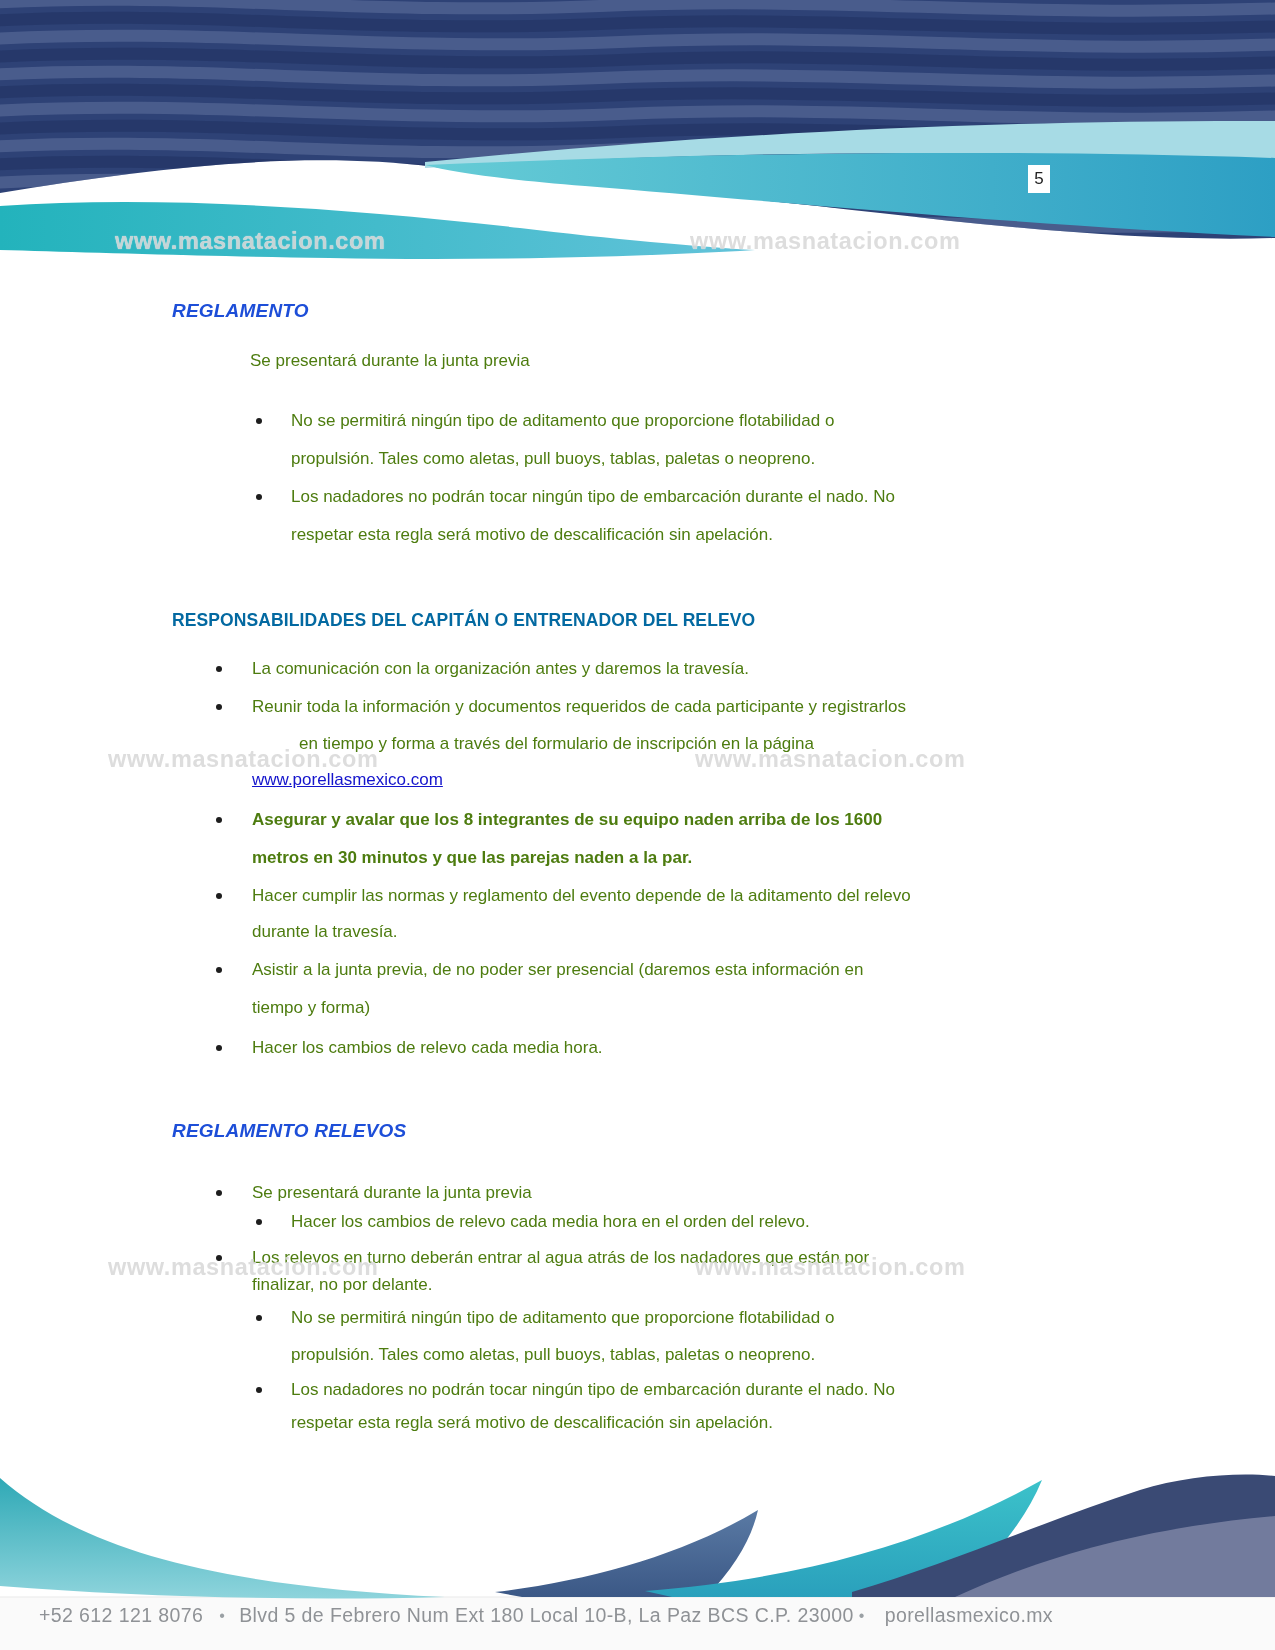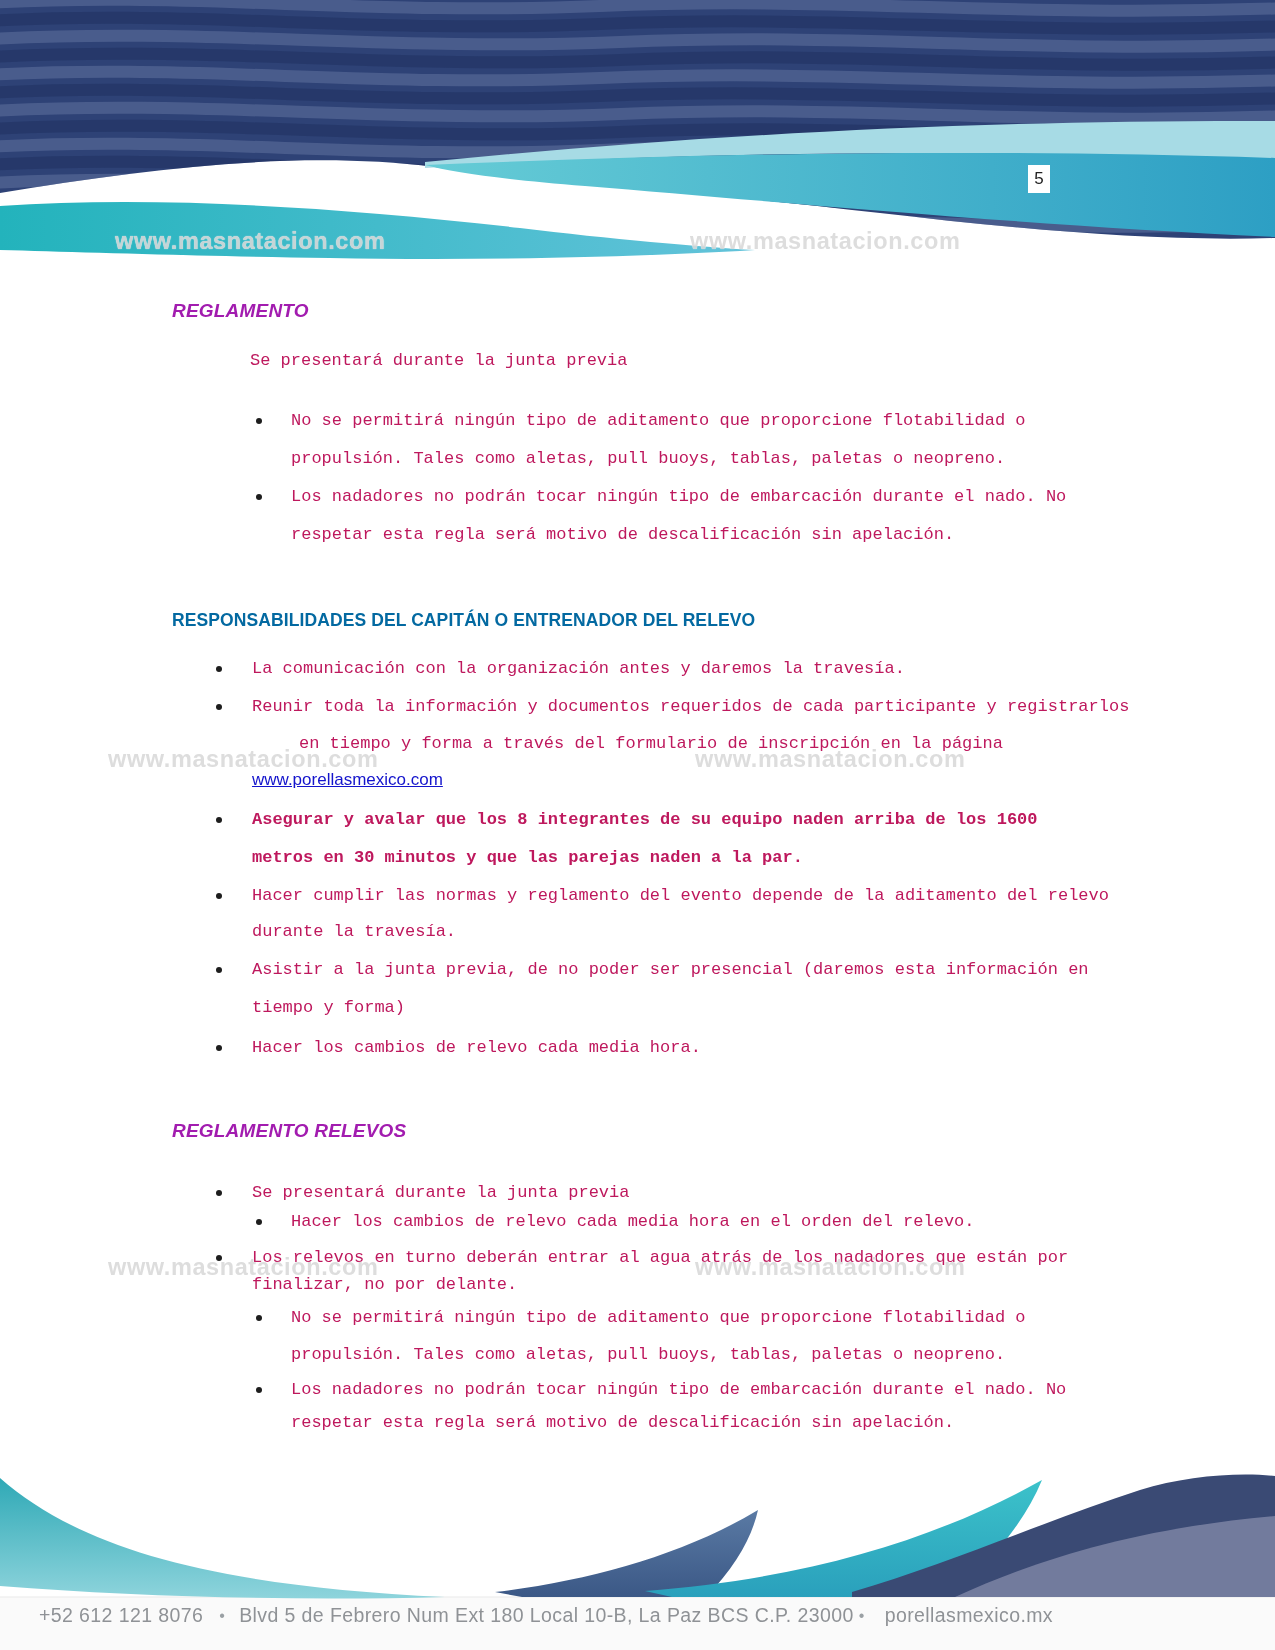--- a/index.html
+++ b/index.html
@@ -20,25 +20,25 @@
     font-size:17px;color:#222222;z-index:6;
   }
   .wm{
     position:absolute;z-index:5;
     font-size:23.5px;font-weight:700;letter-spacing:.6px;
     color:#d9d9d9;opacity:.88;white-space:nowrap;
     text-shadow:0 0 1px #ffffff;
   }
   .line{
     position:absolute;white-space:nowrap;
-    font-size:17px;line-height:22px;color:#be185d;z-index:2;font-family:Liberation Mono, monospace;
+    font-size:17px;line-height:22px;color:#4d7c0f;z-index:2;
   }
   .h-italic{
     position:absolute;white-space:nowrap;z-index:2;
-    font-size:19px;font-weight:700;font-style:italic;color:#a21caf;
+    font-size:19px;font-weight:700;font-style:italic;color:#1d4ed8;
     letter-spacing:.2px;
   }
   .h-caps{
     position:absolute;white-space:nowrap;z-index:2;
     font-size:17.5px;font-weight:700;color:#0369a1;letter-spacing:.1px;
   }
   .dot{
     position:absolute;width:6px;height:6px;border-radius:50%;
     background:#1d1d1d;z-index:2;
   }

